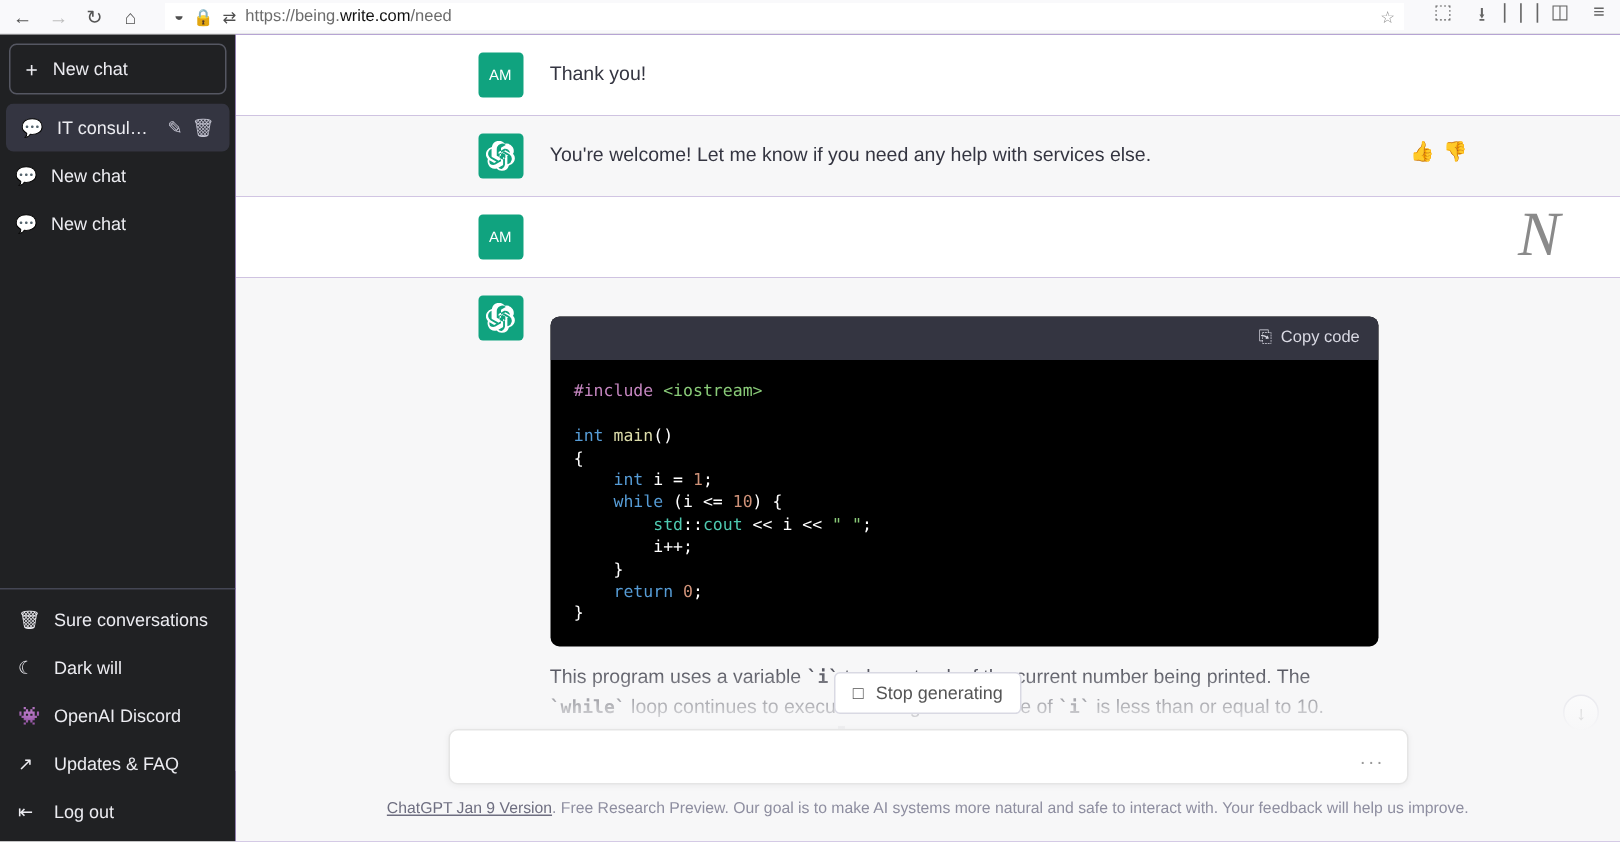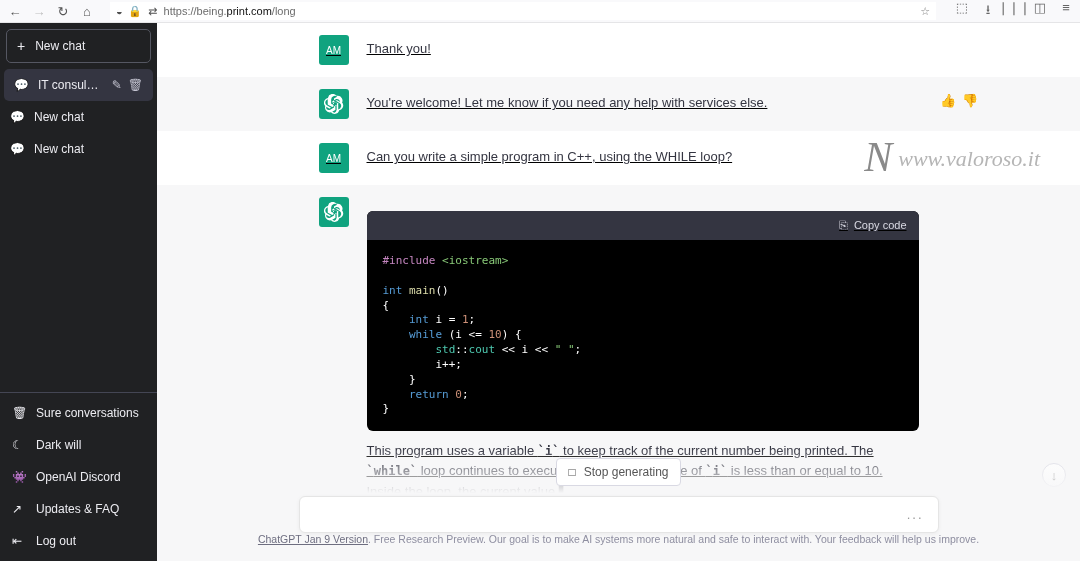--- a/index.html
+++ b/index.html
@@ -27,21 +27,21 @@
 .convs { flex: 1; overflow: hidden; }
 .conv { padding: 9px 10px; display: flex; align-items: center; gap: 10px; cursor: pointer; position: relative; }
 .conv.active { background: #343541; border-radius: 5px; margin: 0 4px; }
 .conv .title { white-space: nowrap; overflow: hidden; text-overflow: ellipsis; flex: 1; }
 .conv .actions { display: flex; gap: 6px; color: #c5c5d2; }
 .sidebar-footer { border-top: 1px solid #444654; padding: 4px 0; }
 .sb-item { padding: 9px 12px; display: flex; align-items: center; gap: 10px; cursor: pointer; }
 .icon14 { width: 14px; height: 14px; display: inline-block; }
 
 
-.main { flex: 1; position: relative; background: #4c1d95; display: flex; flex-direction: column; overflow: hidden; text-decoration: underline; }
+.main { flex: 1; position: relative; background: #4c1d95; display: flex; flex-direction: column; overflow: hidden; }
 .chat-scroll { flex: 1; overflow: hidden; position: relative; }
 .msg { padding: 12px 0; display: flex; justify-content: center; }
 .msg.user { background: #ffffff; }
 .msg.assistant { background: #f7f7f8; }
 .msg-inner { width: 640px; display: flex; gap: 18px; padding: 0 20px; position: relative; }
 .avatar { width: 30px; height: 30px; border-radius: 3px; display: flex; align-items: center; justify-content: center; flex-shrink: 0; font-size: 10px; color: #fff; }
 .avatar.user { background: #10a37f; }
 .avatar.assistant { background: #10a37f; }
 .avatar.assistant svg { width: 20px; height: 20px; }
 .content { color: #343541; font-size: 13px; line-height: 1.55; flex: 1; padding-top: 4px; }
@@ -64,38 +64,38 @@
 
 .watermark { position: absolute; top: 120px; right: 40px; color: #b5b5b5; font-family: Georgia, serif; font-style: italic; font-size: 22px; pointer-events: none; display: flex; align-items: flex-end; gap: 6px; }
 .watermark .n { font-size: 42px; font-family: "Times New Roman", serif; color:#8a8a8a; line-height: 0.7; }
 
 
 .bottom { position: absolute; bottom: 0; left: 0; right: 0; background: linear-gradient(180deg, rgba(247,247,248,0) 0%, #f7f7f8 40%); padding: 10px 0 16px 0; display: flex; flex-direction: column; align-items: center; }
 .stopgen { background: #fff; border: 1px solid #d9d9e3; border-radius: 4px; padding: 6px 12px; font-size: 12px; color: #555; display: flex; align-items: center; gap: 8px; margin-bottom: 10px; cursor: pointer; }
 .input-wrap { width: 640px; max-width: 80%; background: #fff; border: 1px solid #e5e5e5; border-radius: 6px; box-shadow: 0 1px 4px rgba(0,0,0,0.05); display: flex; align-items: center; padding: 10px 14px; }
 .input-wrap input { border: none; outline: none; flex: 1; font-size: 13px; background: transparent; }
 .input-wrap .typing { color: #999; letter-spacing: 2px; }
-.footnote { font-size: 10.5px; color: #8e8ea0; text-align: center; }
+.footnote { margin-top: 10px; font-size: 10.5px; color: #8e8ea0; text-align: center; }
 .footnote a { color: #6e6e80; text-decoration: underline; cursor: pointer; }
 
 .scroll-down { position: absolute; right: 14px; bottom: 74px; width: 24px; height: 24px; background: #fff; border: 1px solid #d9d9e3; border-radius: 50%; display: flex; align-items: center; justify-content: center; color: #666; cursor: pointer; }
 </style>
 </head>
 <body>
 
 <div class="browser-bar">
   <span class="nav-btn">←</span>
   <span class="nav-btn disabled">→</span>
   <span class="nav-btn">↻</span>
   <span class="nav-btn">⌂</span>
   <div class="url-bar">
     <span>◒</span>
     <span class="lock">🔒</span>
     <span>⇄</span>
-    <span class="url"><span>https://</span><span>being.</span><span class="highlight">print.com</span><span>/long</span></span>
+    <span class="url"><span>https://</span><span>being.</span><span class="highlight">write.com</span><span>/need</span></span>
     <span class="star">☆</span>
   </div>
   <div class="right-icons">
     <span>⬚</span>
     <span>⭳</span>
     <span>❘❘❘</span>
     <span>◫</span>
     <span>≡</span>
   </div>
 </div>
@@ -174,21 +174,20 @@
             <span>👎</span>
           </div>
         </div>
       </div>
 
       <div class="msg user">
         <div class="msg-inner">
           <div class="avatar user">
               <span>AM</span>
             </div>
-          <div class="content">Can you write a simple program in C++, using the WHILE loop?</div>
         </div>
       </div>
 
       <div class="msg assistant">
         <div class="msg-inner">
           <div class="avatar assistant">
             <svg viewBox="0 0 41 41">
                 <path fill="#fff" d="M37.5 16.7a9.9 9.9 0 0 0-.9-8.1 10 10 0 0 0-10.8-4.8A10 10 0 0 0 8 8.1a9.9 9.9 0 0 0-6.6 4.8 10 10 0 0 0 1.2 11.7 9.9 9.9 0 0 0 .9 8.1 10 10 0 0 0 10.8 4.8 9.9 9.9 0 0 0 7.5 3.3 10 10 0 0 0 9.5-7.3 9.9 9.9 0 0 0 6.6-4.8 10 10 0 0 0-1.2-11.7zM21.7 38.2a7.4 7.4 0 0 1-4.8-1.7l6-3.5a1 1 0 0 0 .5-.9V22l2.5 1.5v9a7.5 7.5 0 0 1-4.2 5.7zm-16.1-6.9a7.4 7.4 0 0 1-.9-5l6 3.5a1 1 0 0 0 1 0l8.8-5v2.9l-7.8 4.5a7.5 7.5 0 0 1-7.1-.9zM3.7 14a7.4 7.4 0 0 1 3.9-3.3v10.2a1 1 0 0 0 .5.9l8.8 5-2.5 1.5-7.8-4.5A7.5 7.5 0 0 1 3.7 14zm26.8 6.2l-8.8-5 2.5-1.5 7.8 4.5a7.5 7.5 0 0 1-2.8 13.5V21.6a1 1 0 0 0-.5-.9zm2.5-3.8l-6-3.5a1 1 0 0 0-1 0l-8.8 5v-2.9l7.8-4.5a7.5 7.5 0 0 1 8 6zm-15.8 5.2l-2.5-1.5v-9a7.5 7.5 0 0 1 12.3-5.7l-6 3.5a1 1 0 0 0-.5.9v10.1zm1.4-3l3.9-2.3 3.9 2.3v4.5l-3.9 2.3-3.9-2.3z"></path>
               </svg>
           </div>
@@ -212,21 +211,20 @@
 <span class="tok-w">}</span></pre>
             </div>
 
             <p><span>This program uses a variable </span><code class="inline">i</code><span> to keep track of the current number being printed. The </span><code class="inline">while</code><span> loop continues to execute as long as the value of </span><code class="inline">i</code><span> is less than or equal to 10. Inside the loop, the current value</span> ▌</p>
           </div>
         </div>
       </div>
 
       <div class="watermark">
         <span class="n">N</span>
-          <span>www.valoroso.it</span>
       </div>
     </div>
 
     <div class="scroll-down">↓</div>
 
     <div class="bottom">
       <div class="stopgen">
         <span>□</span>
         <span>Stop generating</span>
       </div>

